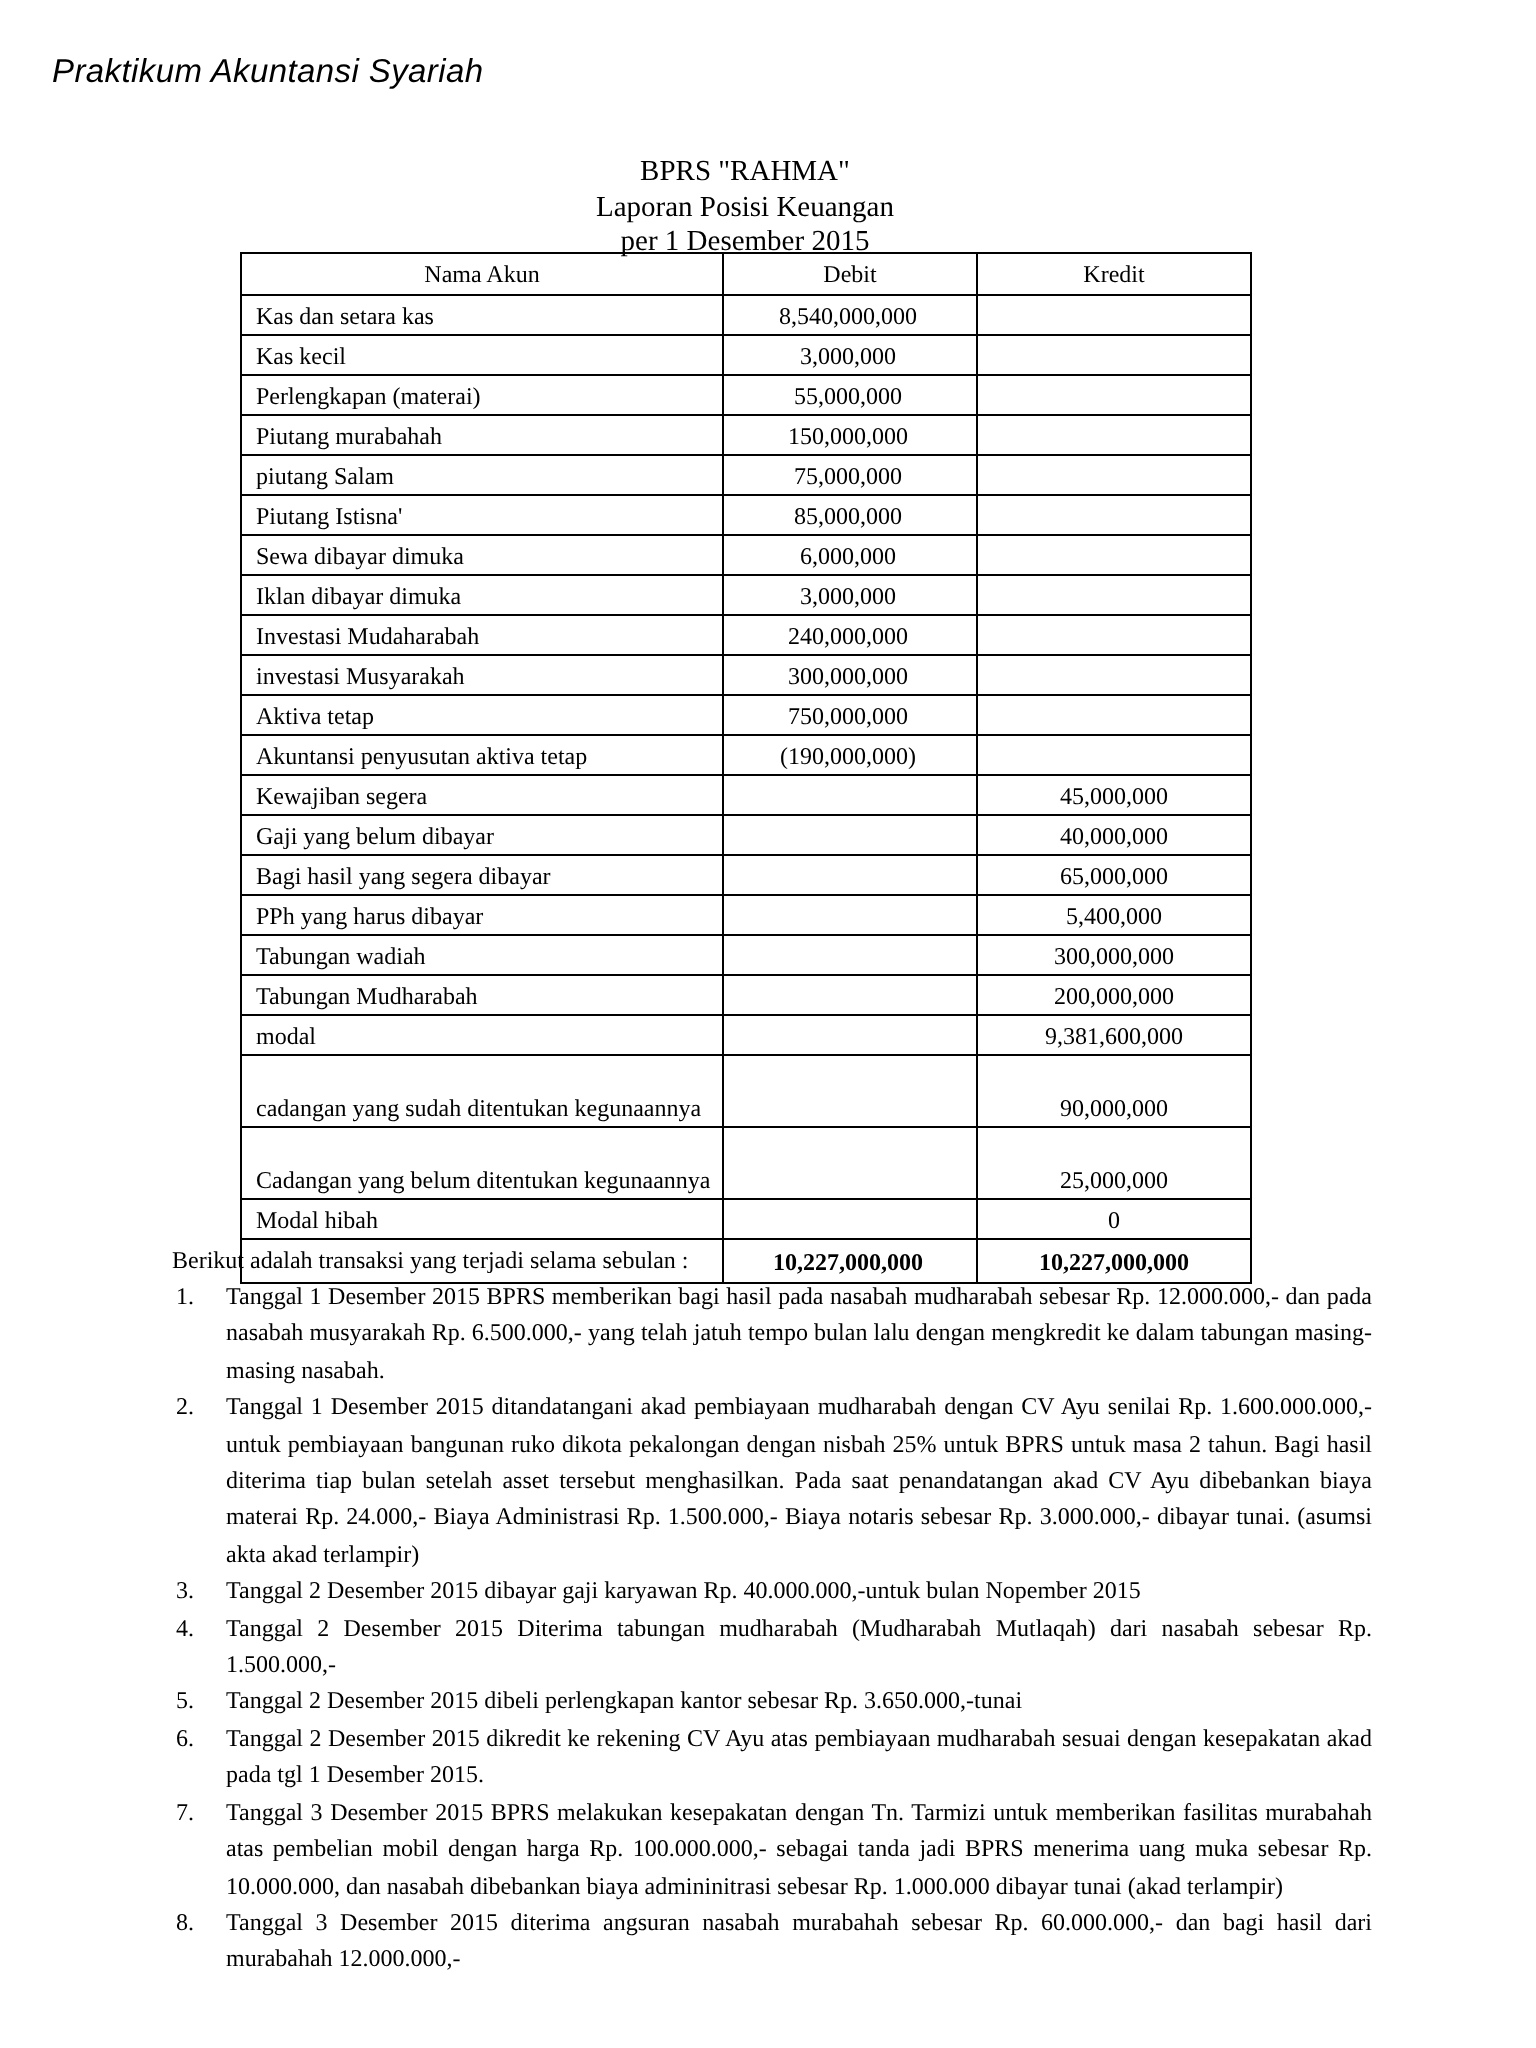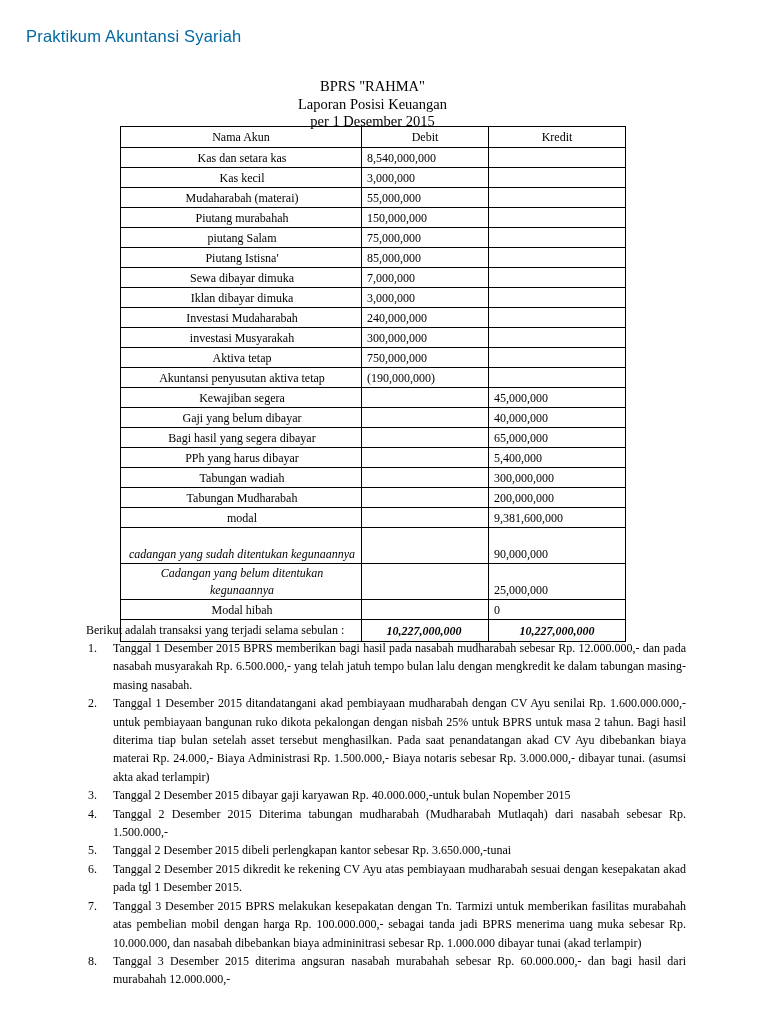--- a/index.html
+++ b/index.html
@@ -17,22 +17,23 @@
   }
 
   
   .page-title {
     position: absolute;
     left: 26px;
     top: 27px;
     font-family: "Liberation Sans", sans-serif;
     font-size: 16.5px;
     letter-spacing: 0.2px;
-    color: #0369a1;
+    color: #000000;
     white-space: nowrap;
+    font-style: italic;
   }
 
   
   .report-head {
     position: absolute;
     left: 120px;
     top: 78px;
     width: 505px;
     text-align: center;
     font-size: 14.5px;
@@ -60,37 +61,35 @@
   }
   .fin-table thead th {
     text-align: center;
     vertical-align: middle;
     height: 21px;
   }
   .col-name  { width: 241px; text-align: left; }
   .col-debit { width: 127px; text-align: right; }
   .col-kredit{ width: 137px; text-align: right; }
 
-  td.name  { text-align: center; padding-left: 7px; }
-  td.debit { text-align: left; padding-right: 7px; }
-  td.kredit{ text-align: left; padding-right: 5px; }
+  td.name  { text-align: left; padding-left: 7px; }
+  td.debit { text-align: center; padding-right: 7px; }
+  td.kredit{ text-align: center; padding-right: 5px; }
 
   tr.two-line td.name {
     line-height: 17px;
     padding-top: 1px;
-    font-style: italic;
   }
   tr.two-line td { height: 36px; }
 
   tr.total-row td {
     font-weight: bold;
     text-align: center;
     height: 22px;
     vertical-align: middle;
-    font-style: italic;
   }
   tr.total-row td.name { border-right: 1px solid #000; }
 
   
   .trx-wrap {
     position: absolute;
     left: 86px;
     top: 621px;
     width: 600px;
     font-size: 12px;
@@ -154,42 +153,42 @@
         <td class="name">Kas dan setara kas</td>
         <td class="debit">8,540,000,000</td>
         <td class="kredit"></td>
       </tr>
       <tr>
         <td class="name">Kas kecil</td>
         <td class="debit">3,000,000</td>
         <td class="kredit"></td>
       </tr>
       <tr>
-        <td class="name">Mudaharabah (materai)</td>
+        <td class="name">Perlengkapan (materai)</td>
         <td class="debit">55,000,000</td>
         <td class="kredit"></td>
       </tr>
       <tr>
         <td class="name">Piutang murabahah</td>
         <td class="debit">150,000,000</td>
         <td class="kredit"></td>
       </tr>
       <tr>
         <td class="name">piutang Salam</td>
         <td class="debit">75,000,000</td>
         <td class="kredit"></td>
       </tr>
       <tr>
         <td class="name">Piutang Istisna'</td>
         <td class="debit">85,000,000</td>
         <td class="kredit"></td>
       </tr>
       <tr>
         <td class="name">Sewa dibayar dimuka</td>
-        <td class="debit">7,000,000</td>
+        <td class="debit">6,000,000</td>
         <td class="kredit"></td>
       </tr>
       <tr>
         <td class="name">Iklan dibayar dimuka</td>
         <td class="debit">3,000,000</td>
         <td class="kredit"></td>
       </tr>
       <tr>
         <td class="name">Investasi Mudaharabah</td>
         <td class="debit">240,000,000</td>

